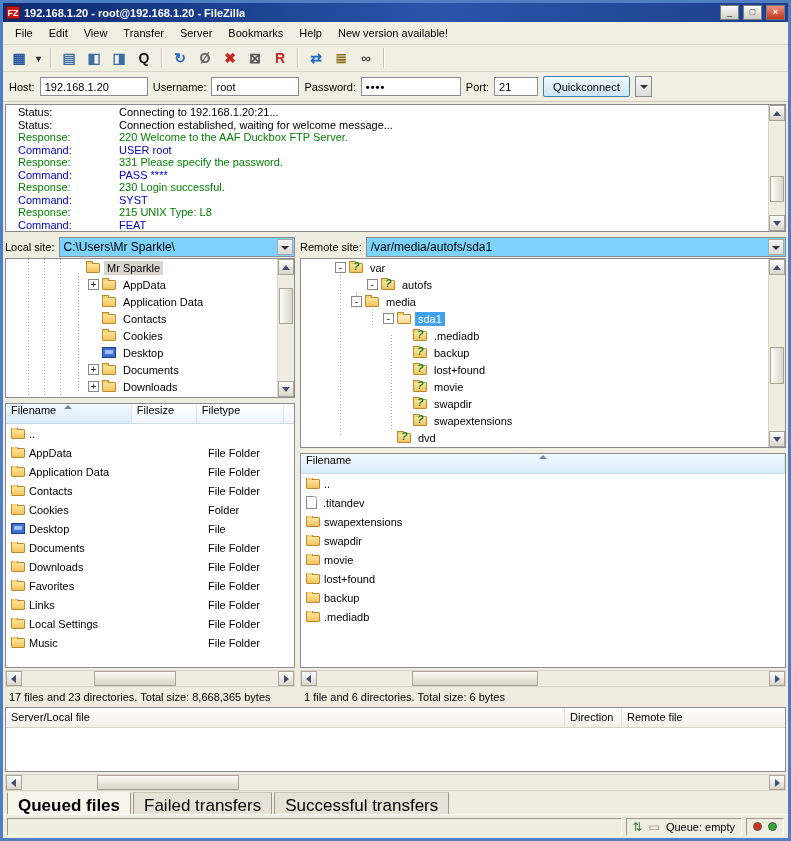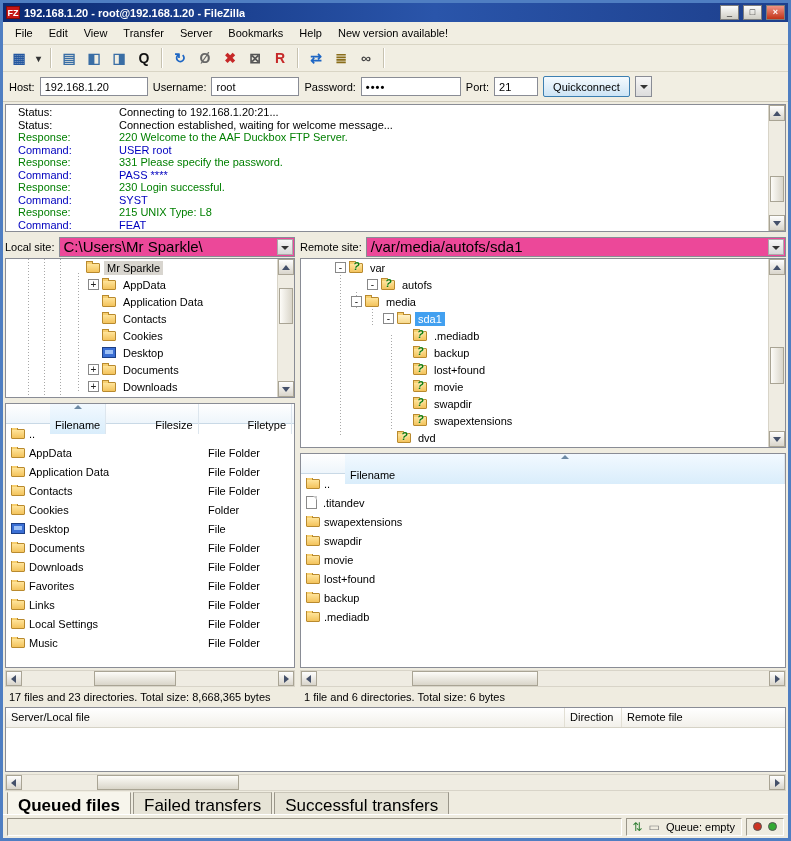--- a/index.html
+++ b/index.html
@@ -72,22 +72,22 @@
   .sb-trackh { flex:1; position:relative; }
   .sb-thumbh { position:absolute; top:0; bottom:0; background:linear-gradient(#fdfcf8,#d9d5c9); border:1px solid #a9a494; }
 
   
   .main { flex:1; display:flex; padding:0 2px; min-height:0; }
   .pane { display:flex; flex-direction:column; min-width:0; }
   .pane-left { width:290px; flex:none; }
   .vsplit { width:5px; flex:none; }
   .pane-right { flex:1; }
   .site-row { height:23px; flex:none; display:flex; align-items:center; gap:4px; font-size:11px; }
-  .combo { flex:1; height:20px; border:1px solid #898c95; background:#ec4899; display:flex; align-items:center;
-           padding:0 20px 0 4px; font-size:15px; position:relative; white-space:nowrap; overflow:hidden; }
+  .combo { flex:1; height:20px; border:1px solid #898c95; background:#7dd3fc; display:flex; align-items:center;
+           padding:0 20px 0 4px; font-size:12px; position:relative; white-space:nowrap; overflow:hidden; }
   .combo-btn { position:absolute; right:1px; top:1px; bottom:1px; width:16px;
            background:linear-gradient(#f7f7f7,#d8d8d8); border:1px solid #aaa; }
   .combo-btn::after { content:""; position:absolute; left:3px; top:6px;
            border-left:4px solid transparent; border-right:4px solid transparent; border-top:4px solid #333; }
 
   
   .treebox { flex:none; border:1px solid #898c95; background:#fff; position:relative; overflow:hidden; }
   .local-tree { height:140px; } .remote-tree { height:190px; }
   .gl { position:absolute; width:1px; background:repeating-linear-gradient(to bottom,#a8a8a8 0 1px,transparent 1px 3px); }
   .trow { height:17px; display:flex; align-items:center; font-size:11px; white-space:nowrap; position:relative; }
@@ -112,28 +112,28 @@
   .i-file::after { content:""; position:absolute; right:-1px; top:-1px; border-left:4px solid transparent;
           border-top:4px solid #c9c9c9; }
   .i-desktop { width:14px; height:11px; margin-right:4px; background:#3b6fd4; border:1px solid #1c3f86; }
   .i-desktop::after { content:""; position:absolute; left:2px; top:2px; right:2px; bottom:3px; background:#9ec1f5; }
 
   
   .listbox { flex:1; border:1px solid #898c95; background:#fff; overflow:hidden; display:flex;
              flex-direction:column; min-height:0; }
   .lheader { height:20px; flex:none; display:flex; font-size:11px; background:linear-gradient(#ffffff,#eef5fb);
              border-bottom:1px solid #c9d9e6; }
-  .lh-cell { padding:15px 5px; border-right:1px solid #dde6ee; position:relative; white-space:nowrap;margin-left:44px; }
+  .lh-cell { padding:0 5px; border-right:1px solid #dde6ee; position:relative; white-space:nowrap; }
   .lh-cell.sorted { background:linear-gradient(#f2f9ff,#d9edfb); }
   .lh-cell.sorted::after { content:""; position:absolute; top:1px; left:50%; margin-left:-4px;
              border-left:4px solid transparent; border-right:4px solid transparent; border-bottom:4px solid #6d8aa5; }
   .lh-fill { flex:1; border-right:none; }
   .lrow { height:19px; flex:none; display:flex; align-items:center; font-size:11px; }
   .lcell { padding:0 5px; display:flex; align-items:center; overflow:hidden; white-space:nowrap; }
-  .c-name { width:130px; } .c-size { width:67px;text-align:right; } .c-type { width:90px; }
+  .c-name { width:130px; } .c-size { width:67px; } .c-type { width:90px; }
   .c-rname { flex:1; }
   .status-line { height:20px; flex:none; font-size:11px; padding:4px 2px 0 4px; white-space:nowrap; overflow:hidden; }
 
   
   .queuewrap { height:84px; flex:none; display:flex; flex-direction:column; margin:0 2px; }
   .queuebox { flex:1; border:1px solid #898c95; background:#fff; display:flex; flex-direction:column; min-height:0; }
   .qheader { height:20px; flex:none; display:flex; font-size:11px; background:linear-gradient(#ffffff,#f2f0ea);
              border-bottom:1px solid #d5d2c6; }
   .qh-cell { padding:3px 5px; border-right:1px solid #e2dfd4; white-space:nowrap; }
   .qc1 { width:559px; } .qc2 { width:57px; } .qc3 { flex:1; border-right:none; }

